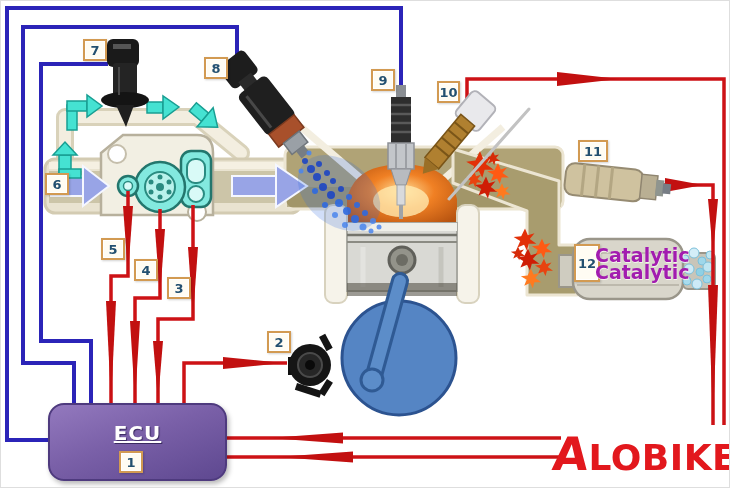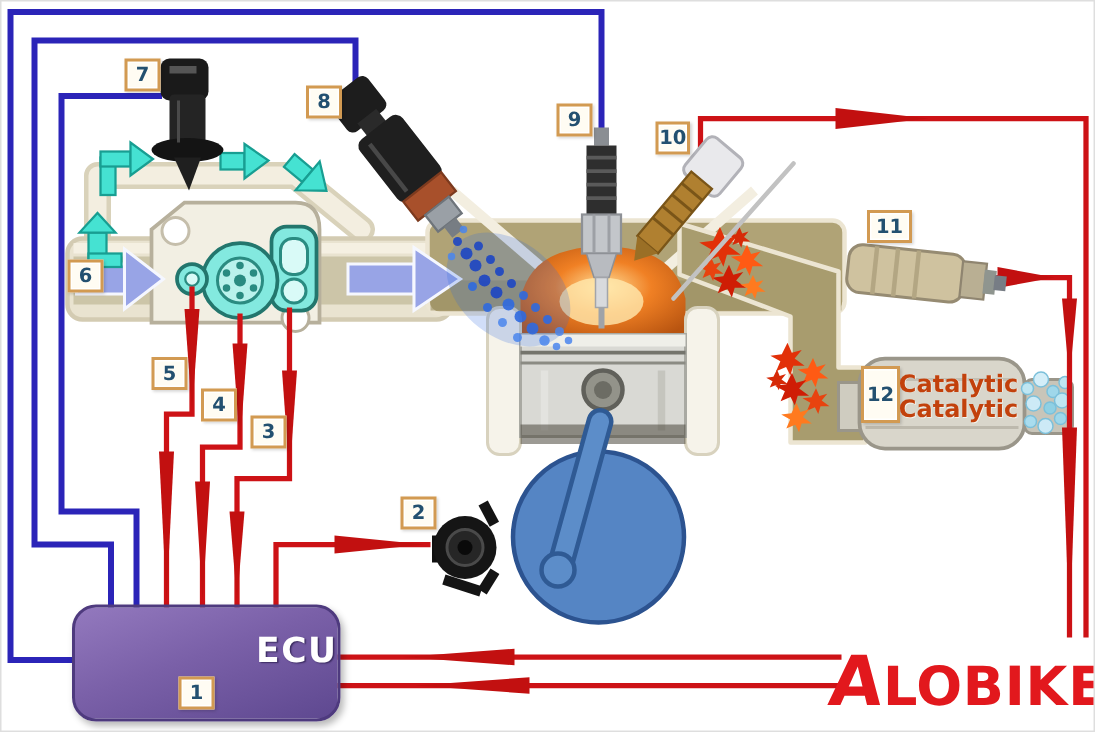--- a/index.html
+++ b/index.html
@@ -7,25 +7,25 @@
          border:1px solid #dedede;font-family:"DejaVu Sans",sans-serif;box-sizing:border-box;}
   .stage svg{position:absolute;left:0;top:0;}
   .marker{position:absolute;box-sizing:border-box;background:#fffcf3;border:2px solid #d29a52;
           box-shadow:inset 0 0 0 1px #ffffff,1px 1px 2px rgba(0,0,0,.18);
           color:#235070;font-weight:bold;font-size:13px;line-height:1;
           display:flex;align-items:center;justify-content:center;width:24px;height:22px;}
   .ecu-box{position:absolute;left:47px;top:402px;width:179px;height:78px;box-sizing:border-box;
            border-radius:16px;border:2px solid #4e3a7e;
            background:linear-gradient(160deg,#9379be 0%,#7a60a8 45%,#5e4890 100%);
            box-shadow:2px 3px 5px rgba(0,0,0,.28);}
-  .ecu-title{position:absolute;left:0;right:0;top:16px;text-align:right;color:#ffffff;
-             font-size:23px;font-weight:800;letter-spacing:1px;text-shadow:1px 1px 1px #3a2a60;}
+  .ecu-title{position:absolute;left:0;right:0;top:16px;text-align:center;color:#ffffff;
+             font-size:20px;font-weight:800;letter-spacing:1px;text-shadow:1px 1px 1px #3a2a60;text-decoration:underline;}
   .ecu-box .marker{left:69px;top:46px;}
-  .cat-label{position:absolute;left:594px;top:246px;width:88px;text-align:center;
-             color:#c2410c;font-size:16px;font-weight:bold;line-height:17px;
+  .cat-label{position:absolute;left:594px;top:246px;width:88px;text-align:right;
+             color:#a21caf;font-size:19px;font-weight:bold;line-height:17px;
              text-shadow:0.5px 0.5px 0 #f4f2ec;}
   .brand{position:absolute;left:552px;top:422px;width:176px;height:58px;
          display:flex;align-items:baseline;justify-content:flex-start;color:#e2181d;
          font-weight:800;line-height:1;padding-top:8px;box-sizing:border-box;}
   .brand-a{font-size:46px;font-weight:800;transform:skewX(-6deg);display:inline-block;}
   .brand-rest{font-size:36px;font-weight:800;letter-spacing:0.5px;}
 </style>
 </head>
 <body>
 

